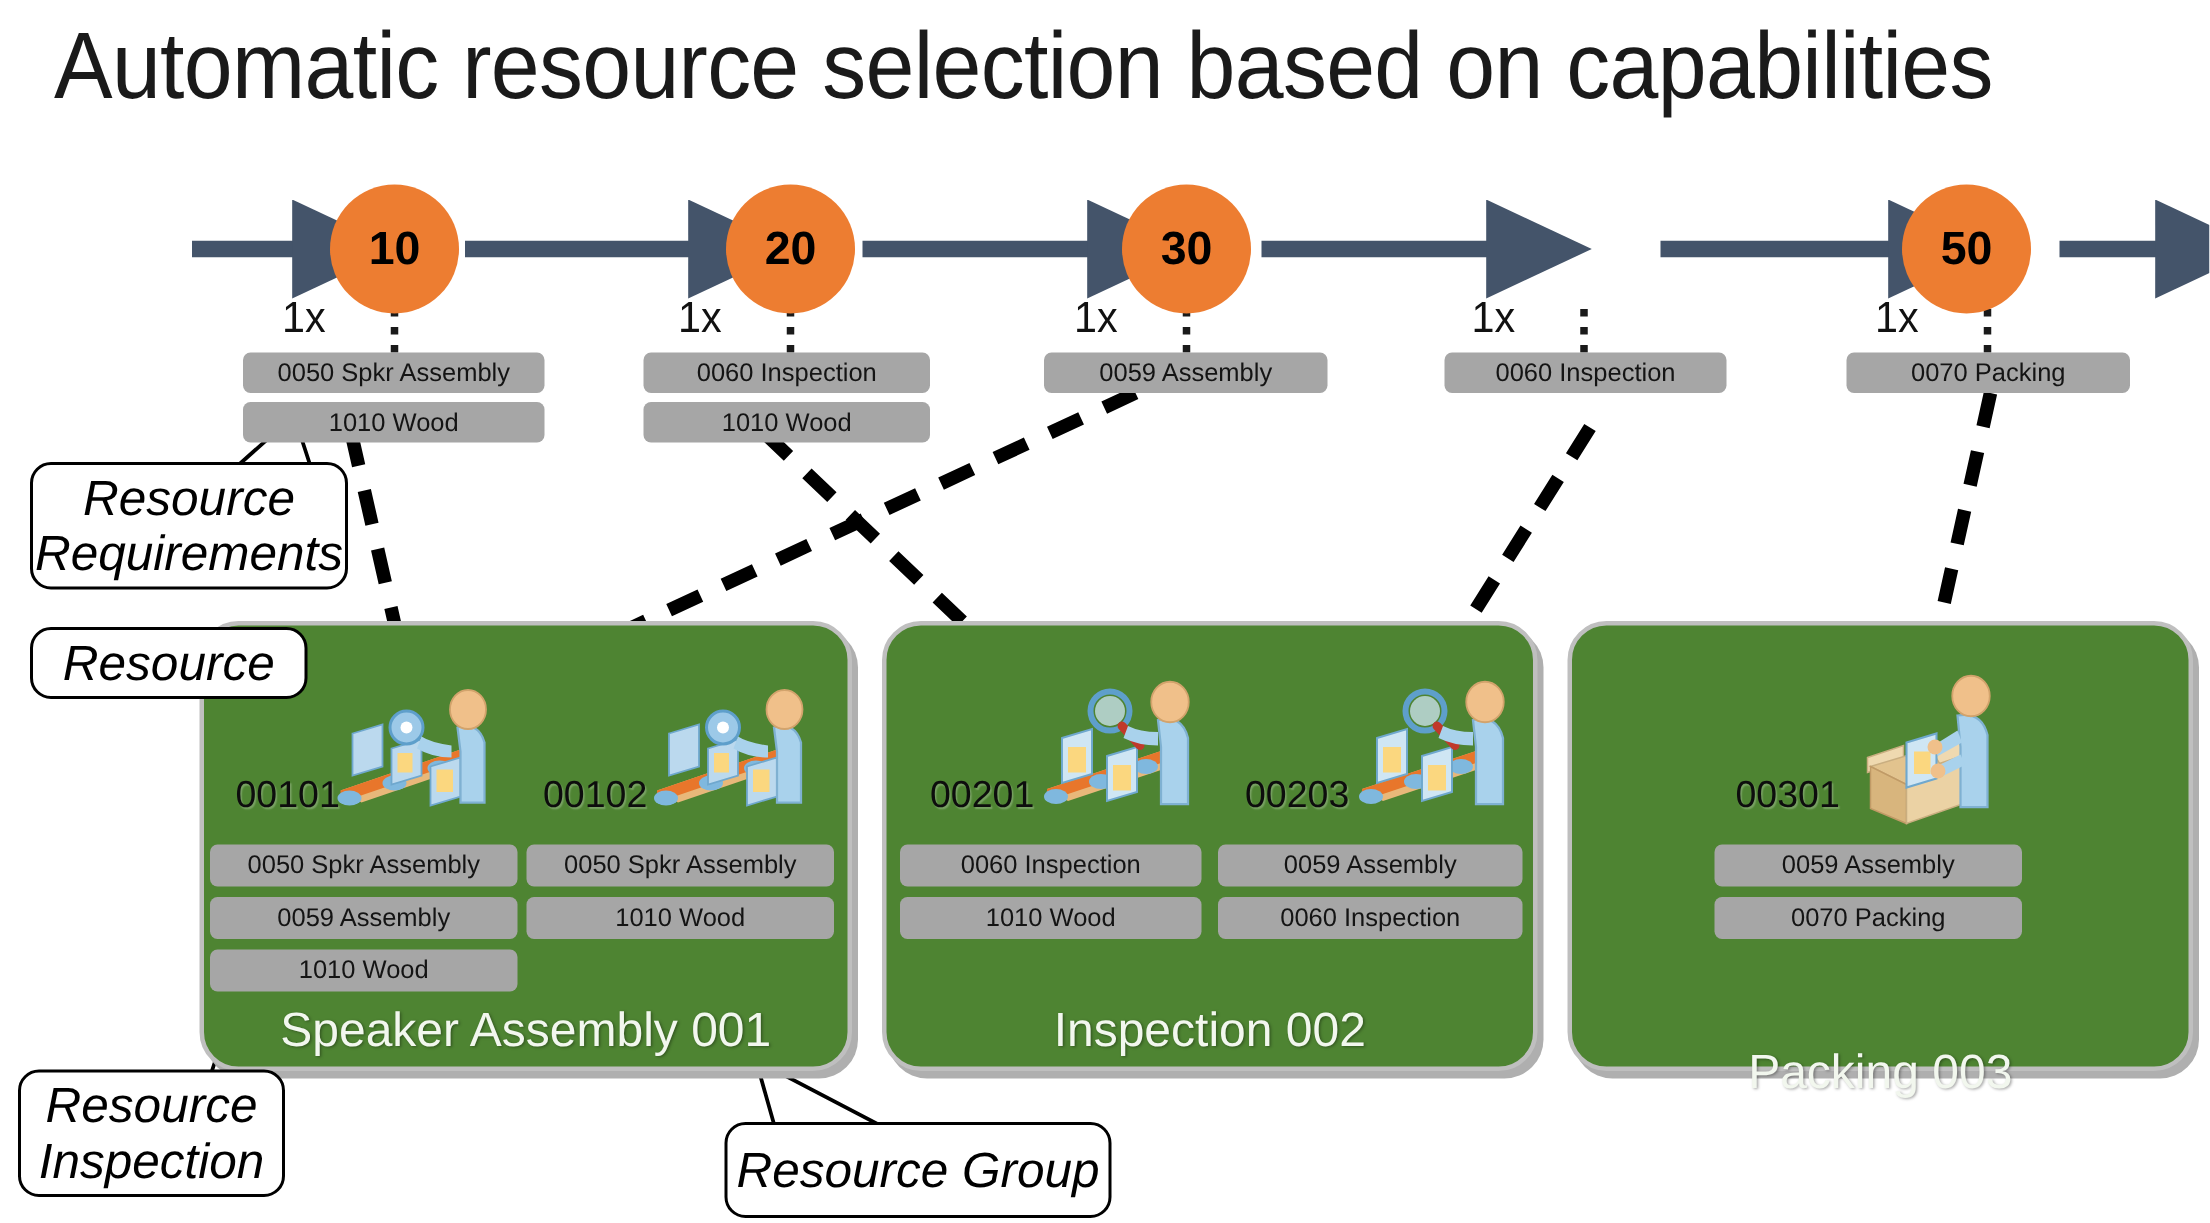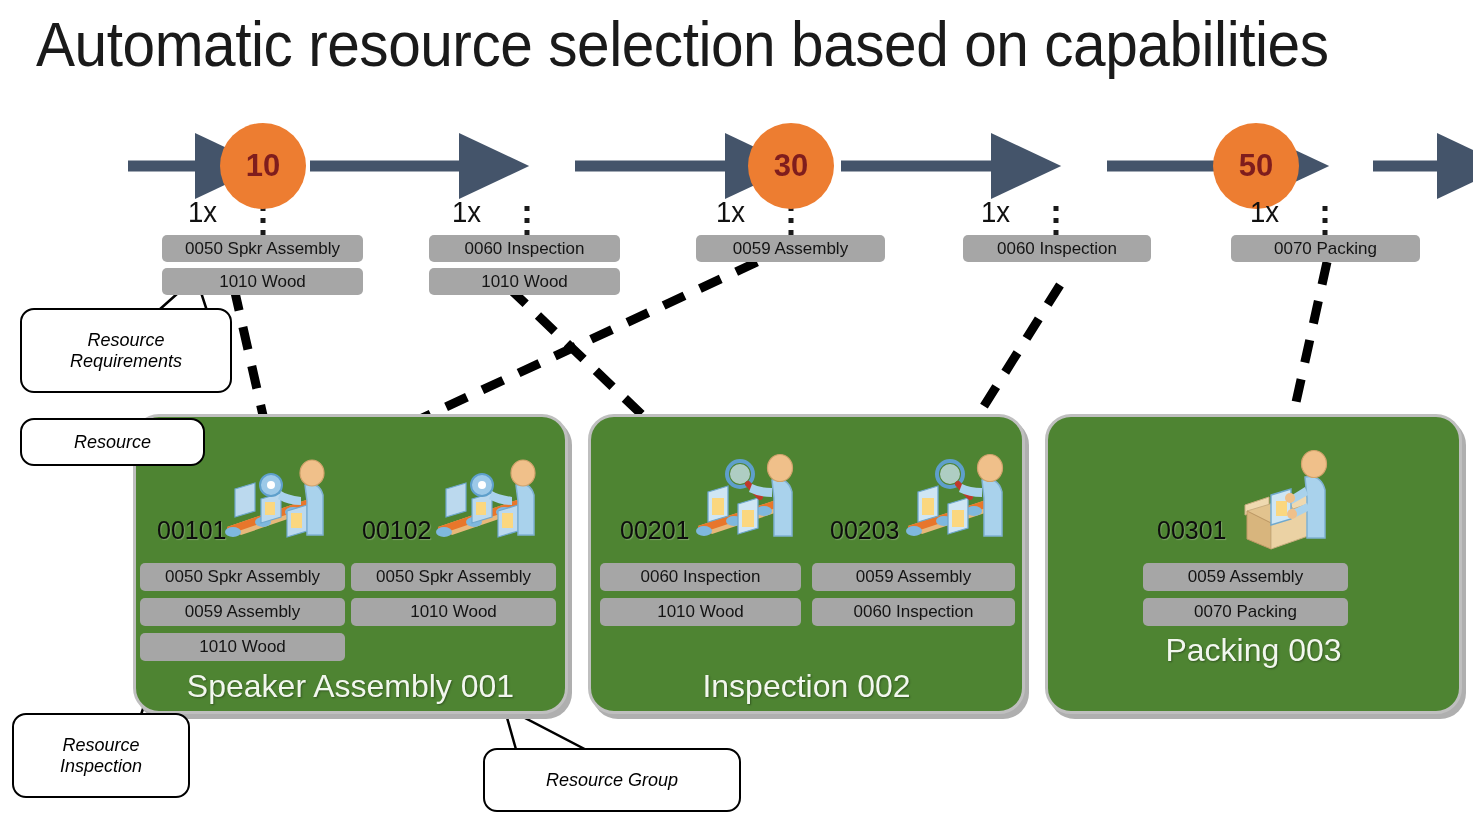--- a/index.html
+++ b/index.html
@@ -18,21 +18,21 @@
     transform:scaleX(0.93);transform-origin:left top;
   }
 
   
   #wires{position:absolute;left:0;top:0;width:1473px;height:815px;pointer-events:none;}
 
   
   .op-node{
     position:absolute;width:86px;height:86px;border-radius:50%;
     background:#ED7D31;display:flex;align-items:center;justify-content:center;
-    font-size:31px;font-weight:bold;color:#7f1d1d;
+    font-size:31px;font-weight:bold;color:#000000;
   }
   .op-mult{
     position:absolute;font-size:29px;color:#111;font-weight:400;
     transform:scaleX(0.95);transform-origin:left top;
   }
 
   
   .pill{
     position:absolute;background:#A6A6A6;border-radius:5px;
     display:flex;align-items:center;justify-content:center;
@@ -56,21 +56,21 @@
   .res-id{
     position:absolute;font-size:25px;color:#0d0d0d;font-weight:400;
     text-shadow:1px 1px 1px rgba(255,255,255,.25);
   }
   .res-icon{position:absolute;}
 
   
   .callout{
     position:absolute;background:#fff;border:2.5px solid #000;border-radius:14px;
     display:flex;flex-direction:column;align-items:center;justify-content:center;
-    font-style:italic;font-size:18px;color:#000;line-height:1.12;z-index:6;
+    font-style:italic;font-size:33px;color:#000;line-height:1.12;z-index:6;
     padding:4px 24px;box-sizing:border-box;
   }
   .callout span{white-space:nowrap;}
 </style>
 </head>
 <body>
 
 <div id="stage">
 
   <div id="title">Automatic resource selection based on capabilities</div>
@@ -111,24 +111,27 @@
       <path d="M150,318 L196,277 L210,320 Z"></path>
       <path d="M168,467 L262,497 L186,482 Z"></path>
       <path d="M135,733 L168,633 L153,736 Z"></path>
       <path d="M519,760 L504,707 L596,755 Z"></path>
     </g>
   </svg>
 
   <div class="op-node" style="left:220px;top:123px;">
     <span>10</span>
   </div>
+  <div class="op-node" style="left:484px;top:123px;">
+    <span>20</span>
+  </div>
   <div class="op-node" style="left:748px;top:123px;">
     <span>30</span>
   </div>
-  <div class="op-node" style="left:1213px;top:123px;">
+  <div class="op-node" style="left:1268px;top:123px;">
     <span>50</span>
   </div>
 
   <div class="op-mult" style="left:188px;top:196px;">1x</div>
   <div class="op-mult" style="left:452px;top:196px;">1x</div>
   <div class="op-mult" style="left:716px;top:196px;">1x</div>
   <div class="op-mult" style="left:981px;top:196px;">1x</div>
   <div class="op-mult" style="left:1250px;top:196px;">1x</div>
 
   <div class="pill req" style="left:162px;top:235px;width:201px;">0050 Spkr Assembly</div>
@@ -281,21 +284,21 @@
         <path d="M70,40 L54,50 l3,7 l16,-9 z" fill="#A9D2EC"></path>
         <path d="M72,56 L56,64 l3,7 l16,-8 z" fill="#A9D2EC"></path>
         <circle cx="55" cy="51" r="5" fill="#F0C08A"></circle>
         <circle cx="57" cy="67" r="5" fill="#F0C08A"></circle>
       </g>
     </svg>
   </div>
   <div class="pill cap" style="left:1143px;top:563px;width:205px;">0059 Assembly</div>
   <div class="pill cap" style="left:1143px;top:598px;width:205px;">0070 Packing</div>
 
-  <div class="rgroup-title" style="left:1045px;top:632px;width:417px;">Packing 003</div>
+  <div class="rgroup-title" style="left:1045px;top:696px;width:417px;">Packing 003</div>
 
   <div class="callout" style="left:20px;top:308px;width:212px;height:85px;">
     <span>Resource</span>
     <span>Requirements</span>
   </div>
 
   <div class="callout" style="left:20px;top:418px;width:185px;height:48px;">
     <span>Resource</span>
   </div>
 

